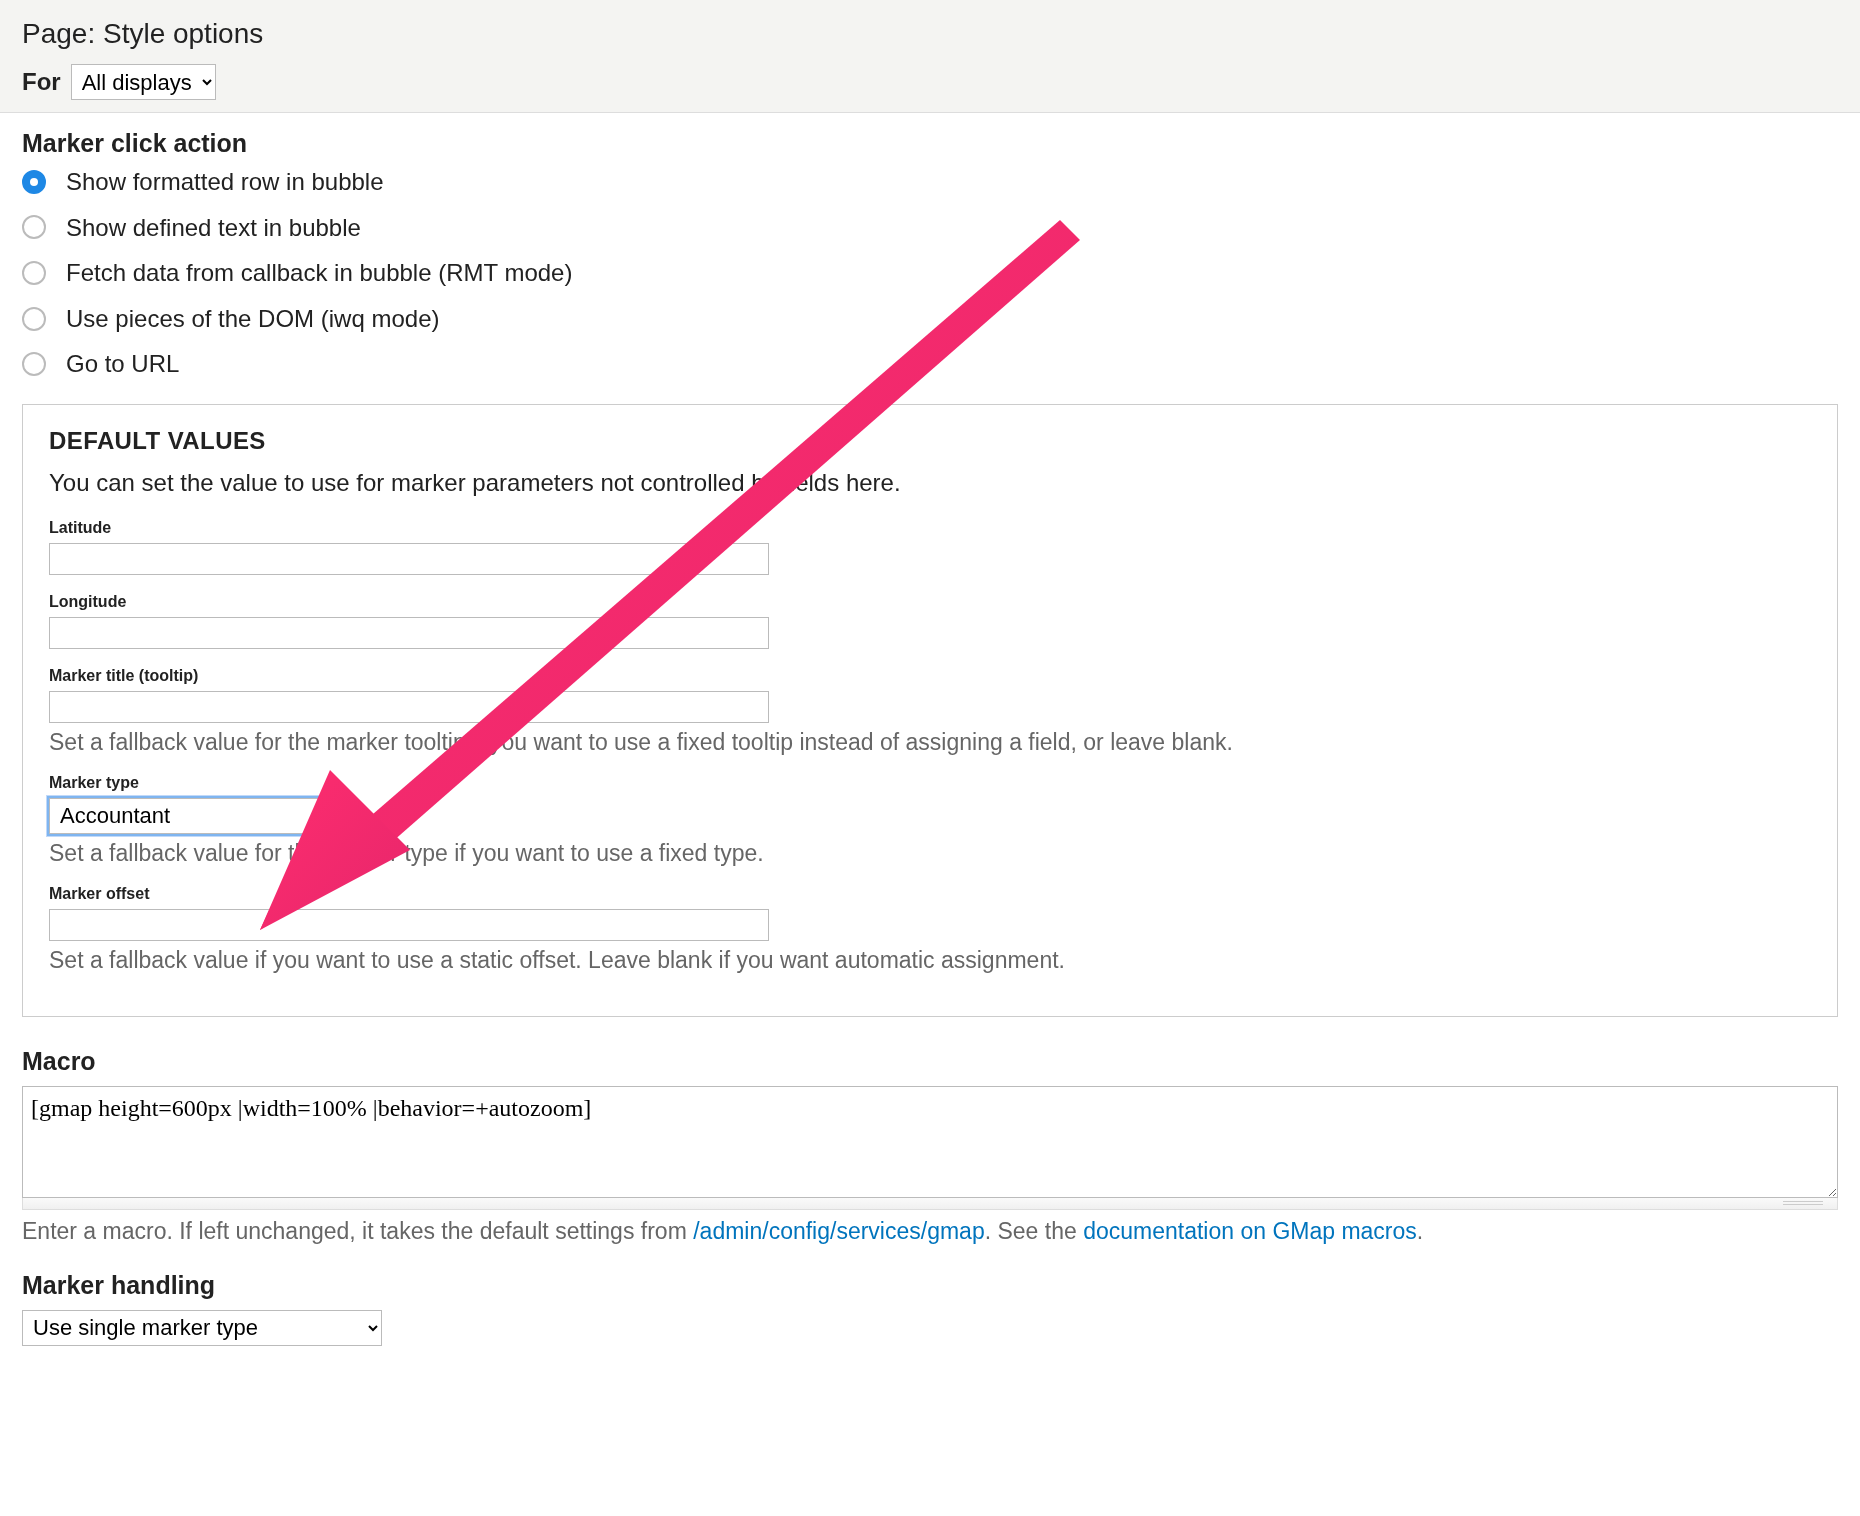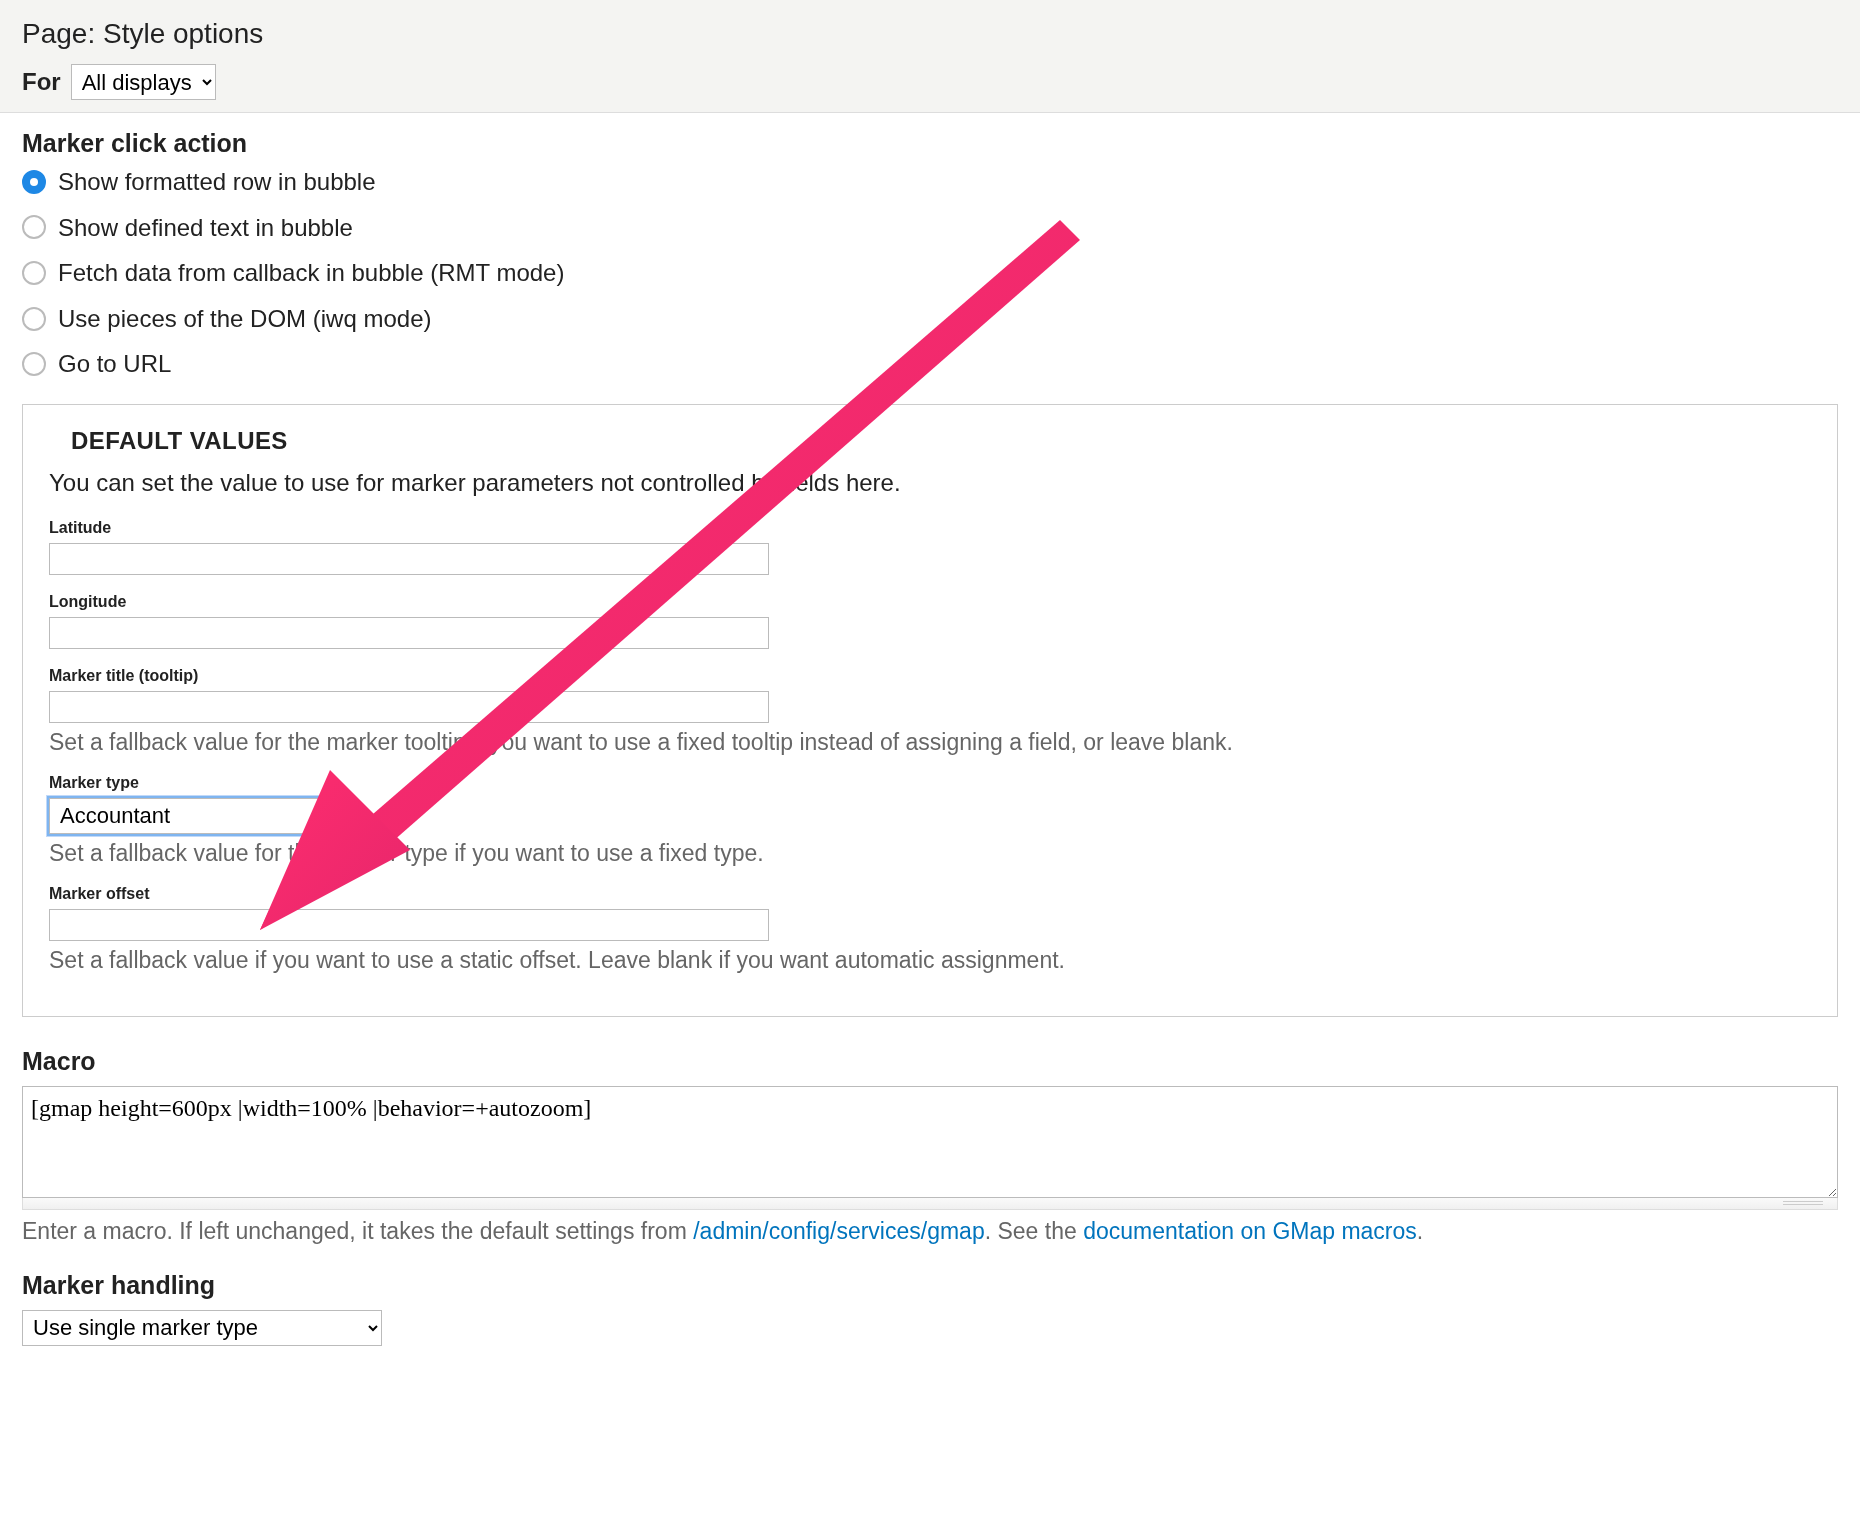--- a/index.html
+++ b/index.html
@@ -69,21 +69,21 @@
 
   .radio-list {
     display: flex;
     flex-direction: column;
     gap: 18px;
     margin-bottom: 26px;
   }
   .radio-item {
     display: flex;
     align-items: center;
-    gap: 12px;
+    gap: 20px;
     line-height: 1.15;
   }
   .radio-circle {
     width: 24px;
     height: 24px;
     border-radius: 50%;
     border: 2px solid #bbb;
     display: inline-flex;
     align-items: center;
     justify-content: center;
@@ -105,21 +105,20 @@
   fieldset.default-values {
     border: 1px solid var(--border);
     margin: 0 0 30px 0;
     padding: 22px 26px 30px 26px;
   }
   fieldset.default-values .legend-like {
     font-weight: 700;
     letter-spacing: 0.4px;
     font-size: 24px;
     margin-bottom: 14px;
-    margin-left: 22px;
   }
   .fieldset-desc {
     margin: 0 0 22px 0;
   }
 
   .field-block { margin-bottom: 18px; }
   .field-label {
     font-weight: 700;
     font-size: 16px;
     margin-bottom: 6px;

